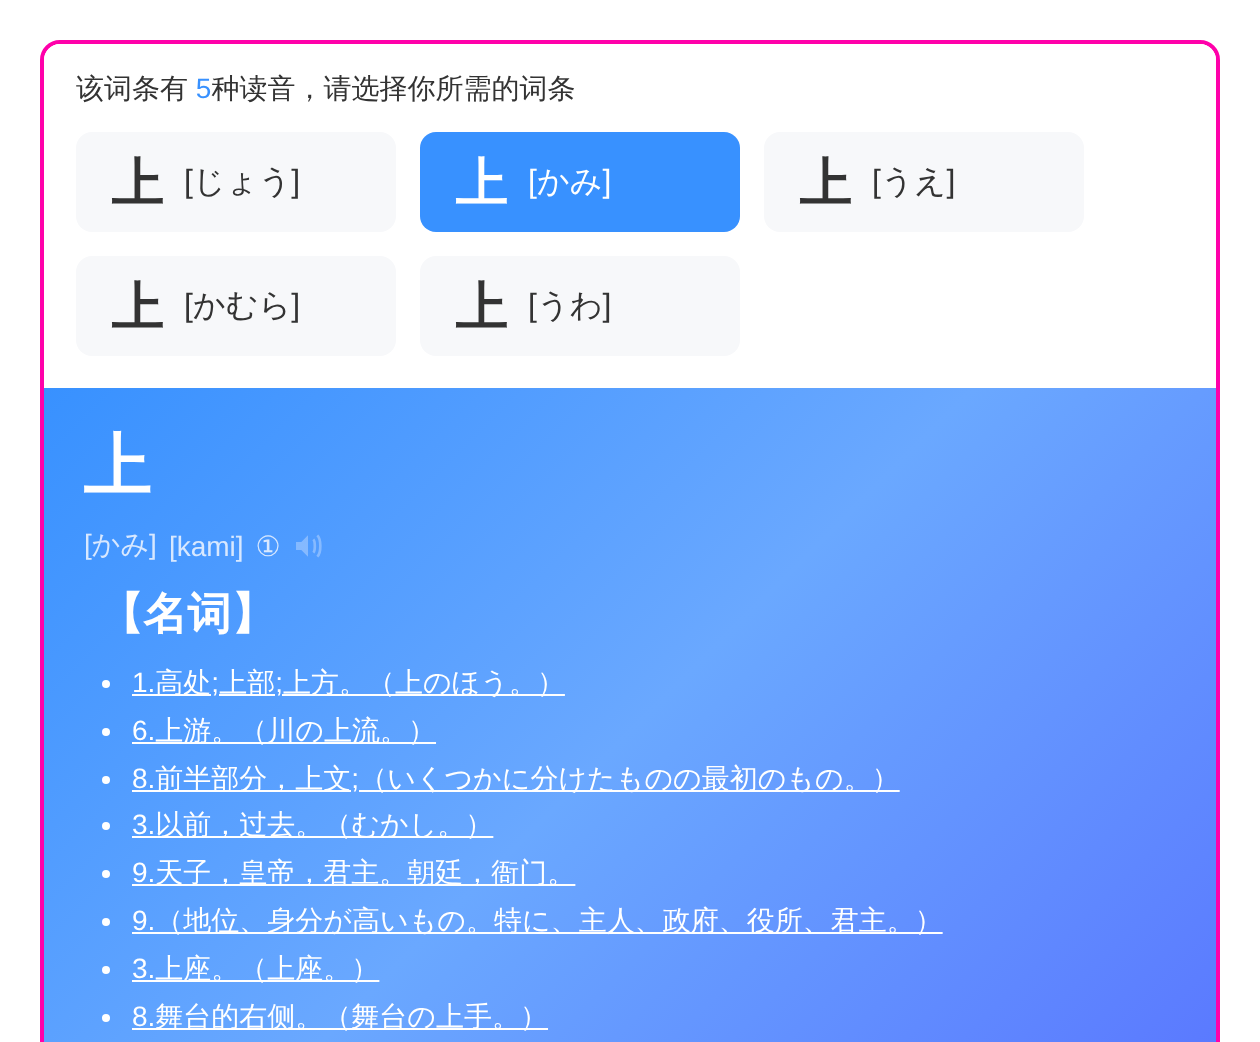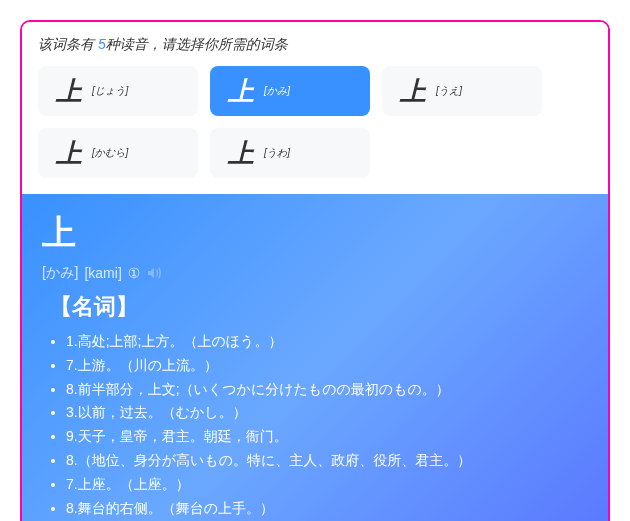--- a/index.html
+++ b/index.html
@@ -1,39 +1,39 @@
 <!DOCTYPE html>
 <html><head>
 <meta charset="utf-8">
 <style>
   * { box-sizing: border-box; margin: 0; padding: 0; }
   body { font-family: "Microsoft YaHei", "Hiragino Sans", sans-serif; background: #fff; padding: 20px; font-size: 14px; color: #333; }
   .container { width: 590px; border: 2px solid #ff00aa; border-radius: 10px; overflow: hidden; }
-  .readings-panel { background: #fff; padding: 14px 20px 16px 16px; font-style: italic; }
+  .readings-panel { background: #fff; padding: 14px 20px 16px 16px; }
   .prompt { font-size: 14px; color: #333; margin-bottom: 12px; }
   .prompt .count { color: #3891ff; }
   .readings { display: flex; flex-wrap: wrap; gap: 12px; }
   .reading-btn {
     display: flex; align-items: center; gap: 10px;
     min-width: 160px; height: 50px; padding: 0 18px;
     background: #f7f8fa; border-radius: 8px; cursor: pointer;
     color: #333;
   }
   .reading-btn.active { background: #3891ff; color: #fff; }
   .reading-btn .kanji { font-size: 26px; font-weight: 700; }
-  .reading-btn .kana { font-size: 10px; }
+  .reading-btn .kana { font-size: 16px; }
   .def-panel {
     background: linear-gradient(135deg, #3891ff 0%, #6aa8ff 50%, #5a78ff 100%);
     color: #fff; padding: 16px 20px 18px 20px;
   }
   .def-head .big-kanji { font-size: 34px; font-weight: 700; }
   .phonetic-line { margin-top: 8px; display: flex; align-items: center; gap: 6px; color: #d8e8ff; font-size: 14px; }
   .audio-icon { width: 16px; height: 16px; opacity: 0.4; }
   .pos { font-size: 22px; font-weight: 700; margin: 10px 0 8px 8px; color: #fff; }
-  .defs { list-style: disc; padding-left: 24px; }
+  .defs { list-style: disc; padding-left: 24px; text-decoration: underline; }
   .defs li { font-size: 14px; line-height: 1.7; color: #fff; }
 </style>
 </head>
 <body>
 
 <div class="container">
 
   <div class="readings-panel">
     <div class="prompt">
       <span>该词条有 </span><span class="count">5</span><span>种读音，请选择你所需的词条</span>
@@ -72,23 +72,23 @@
         <svg class="audio-icon" viewBox="0 0 24 24" fill="currentColor">
           <path d="M3 9v6h4l5 5V4L7 9H3z"></path>
           <path d="M16 7c1.5 1.5 1.5 8.5 0 10" stroke="currentColor" stroke-width="2" fill="none"></path>
           <path d="M19 4c3 3 3 13 0 16" stroke="currentColor" stroke-width="2" fill="none"></path>
         </svg>
       </div>
     </div>
     <div class="pos">【名词】</div>
     <ul class="defs" id="defs-list">
         <li>1.高处;上部;上方。（上のほう。）</li>
-        <li>7.上游。（川の上流。）</li>
+        <li>6.上游。（川の上流。）</li>
         <li>8.前半部分，上文;（いくつかに分けたものの最初のもの。）</li>
         <li>3.以前，过去。（むかし。）</li>
         <li>9.天子，皇帝，君主。朝廷，衙门。</li>
-        <li>8.（地位、身分が高いもの。特に、主人、政府、役所、君主。）</li>
-        <li>7.上座。（上座。）</li>
+        <li>9.（地位、身分が高いもの。特に、主人、政府、役所、君主。）</li>
+        <li>3.上座。（上座。）</li>
         <li>8.舞台的右侧。（舞台の上手。）</li>
       </ul>
   </div>
 
 </div>
 
 </body></html>

